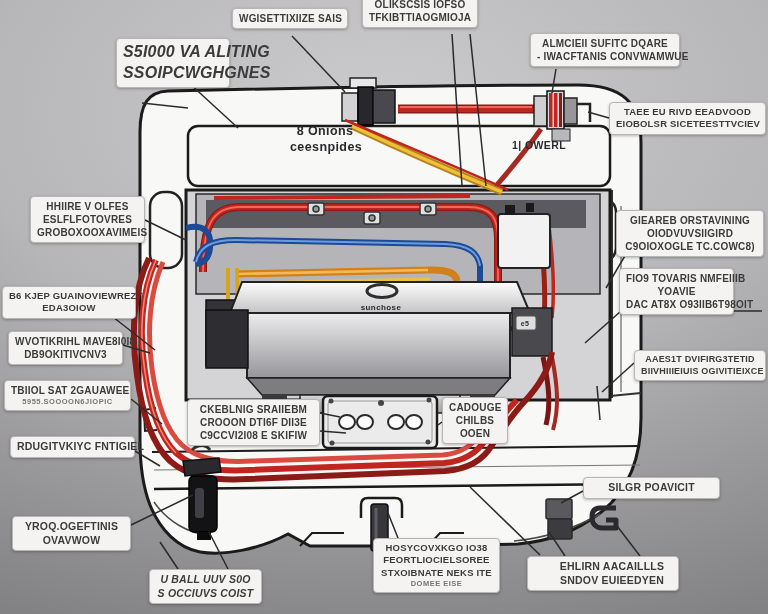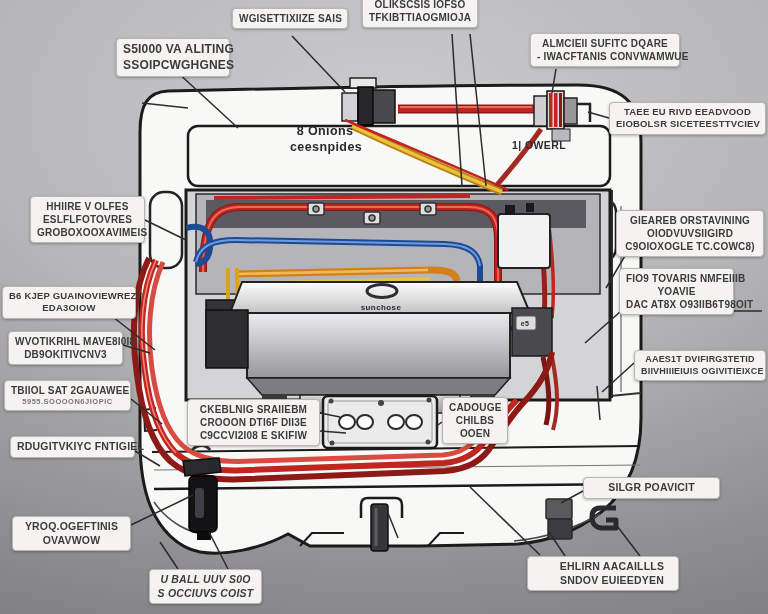--- a/index.html
+++ b/index.html
@@ -246,21 +246,21 @@
   </svg>
 
   <div id="labels-layer">
       <div class="callout" style="left: 232px; top: 8px; width: 116px; font-size: 10px;">
         <div class="cl">WGISETTIXIIZE SAIS</div>
       </div>
       <div class="callout" style="left: 362px; top: -6px; width: 116px; font-size: 10px;">
         <div class="cl">OLIKSCSIS IOFSO</div>
         <div class="cl">TFKIBTTIAOGMIOJA</div>
       </div>
-      <div class="callout" style="left: 116px; top: 38px; width: 114px; font-size: 12px;">
+      <div class="callout" style="left: 116px; top: 38px; width: 114px; font-size: 16px; font-style: italic;">
         <div class="cl">S5I000 VA ALITING</div>
         <div class="cl">SSOIPCWGHGNES</div>
       </div>
       <div class="callout" style="left: 530px; top: 33px; width: 150px; font-size: 10px;">
         <div class="cl">ALMCIEII SUFITC DQARE</div>
         <div class="cl">- IWACFTANIS CONVWAMWUE</div>
       </div>
       <div class="callout" style="left: 609px; top: 102px; width: 157px; font-size: 9.5px;">
         <div class="cl">TAEE EU RIVD EEADVOOD</div>
         <div class="cl">EIOBOLSR SICETEESTTVCIEV</div>
@@ -307,20 +307,26 @@
         <div class="cl">OVAVWOW</div>
       </div>
       <div class="callout" style="left: 527px; top: 556px; width: 152px; font-size: 10.5px; padding-left: 24px;">
         <div class="cl">EHLIRN AACAILLLS</div>
         <div class="cl">SNDOV EUIEEDYEN</div>
       </div>
       <div class="callout" style="left: 149px; top: 569px; width: 113px; font-size: 10.5px; font-style: italic;">
         <div class="cl">U BALL UUV S0O</div>
         <div class="cl">S OCCIUVS COIST</div>
       </div>
+      <div class="callout" style="left: 373px; top: 538px; width: 127px; font-size: 9.5px;">
+        <div class="cl">HOSYCOVXKGO IO38</div>
+        <div class="cl">FEORTLIOCIELSOREE</div>
+        <div class="cl">STXOIBNATE NEKS ITE</div>
+        <div class="cl small">DOMEE EISE</div>
+      </div>
       <div class="callout" style="left: 187px; top: 399px; width: 133px; font-size: 10px;">
         <div class="cl">CKEBLNIG SRAIIEBM</div>
         <div class="cl">CROOON DTI6F DII3E</div>
         <div class="cl">C9CCVI2I08 E SKIFIW</div>
       </div>
       <div class="callout" style="left: 442px; top: 397px; width: 66px; font-size: 10px;">
         <div class="cl">CADOUGE</div>
         <div class="cl">CHILBS</div>
         <div class="cl">OOEN</div>
       </div>

